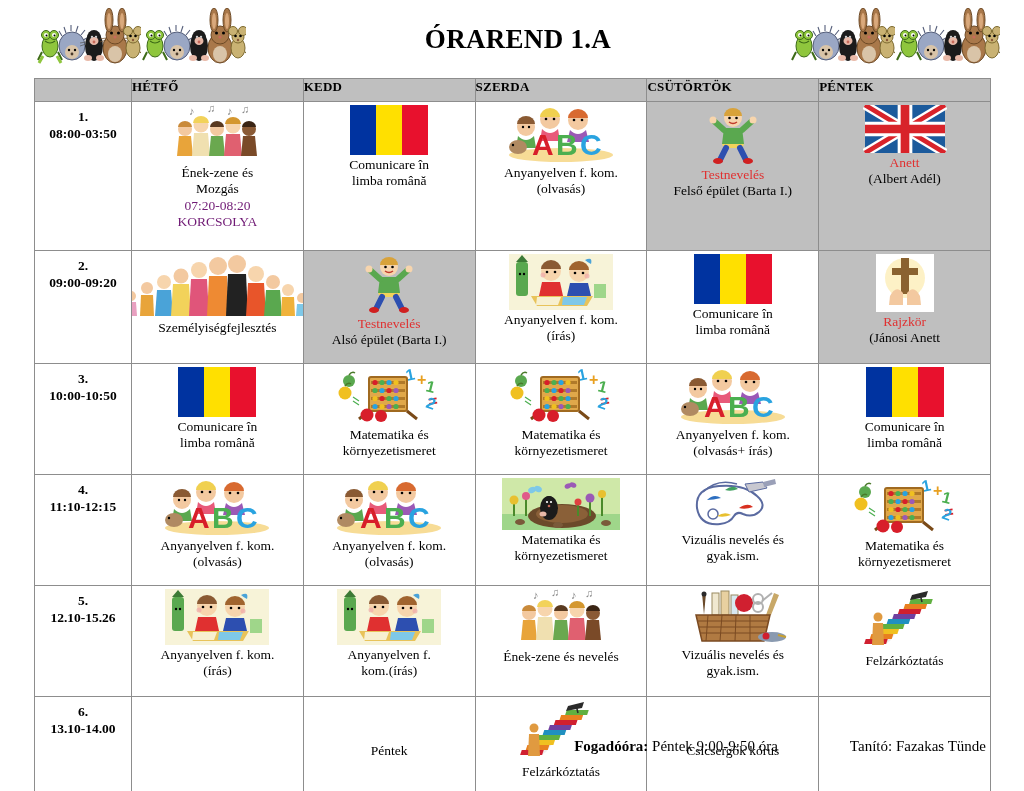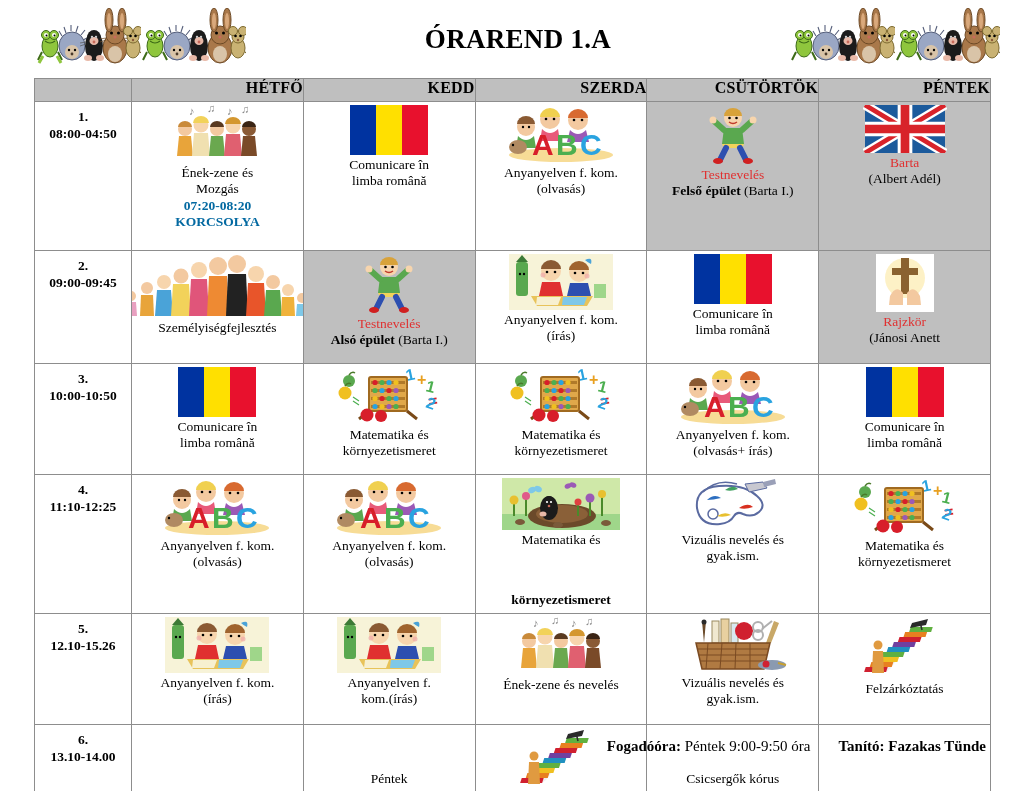--- a/index.html
+++ b/index.html
@@ -62,24 +62,24 @@
     vertical-align: top;
     padding: 0;
     overflow: hidden;
   }
   .col-time { width: 97px; }
   .col-day  { width: 171.8px; }
 
   thead th {
     background: #bfbfbf;
     height: 22px;
-    font-size: 16px;
+    font-size: 13px;
     font-weight: bold;
     font-family: "Liberation Serif", serif;
-    text-align: right;
+    text-align: left;
     vertical-align: middle;
     letter-spacing: 0.2px;
   }
   thead th.corner { background: #bfbfbf; }
 
   td.time-cell {
     text-align: center;
     font-size: 13.5px;
     font-weight: bold;
     padding-top: 6px;
@@ -109,22 +109,22 @@
     flex: 0 0 auto;
   }
   .cell-text {
     text-align: center;
     font-size: 13.5px;
     line-height: 1.22;
     margin-top: 2px;
   }
   .cell-text .l { display: block; }
   .cell-text .red { color: #e03030; }
-  .cell-text .redbold { color: #0369a1; font-weight: bold; }
-  .cell-text .bold { font-weight: bold; margin-top: 44px; }
+  .cell-text .redbold { color: #701a75; font-weight: normal; }
+  .cell-text .bold { font-weight: normal; }
 
   
   tr.r1 td { height: 142px; }
   tr.r2 td { height: 106px; }
   tr.r3 td { height: 104px; }
   tr.r4 td { height: 104px; }
   tr.r5 td { height: 104px; }
   tr.r6 td { height: 102px; }
 
   
@@ -134,21 +134,21 @@
     top: 738px;
     width: 956px;
     display: flex;
     justify-content: flex-end;
     gap: 28px;
     padding-right: 4px;
     box-sizing: border-box;
     font-size: 15px;
   }
   .footer .fog-label { font-weight: bold; }
-  .footer .tanito { font-weight: bold; }
+  .footer .tanito { font-weight: normal; margin-left: 44px; }
 </style>
 </head>
 <body>
 
 <div class="page">
 
   <div class="header-band">
 
     <div class="deco-group deco-left">
       <svg width="105" height="62" viewBox="0 0 105 62">
@@ -388,21 +388,21 @@
         <th class="corner"></th>
         <th>HÉTFŐ</th>
         <th>KEDD</th>
         <th>SZERDA</th>
         <th>CSÜTÖRTÖK</th>
         <th>PÉNTEK</th>
       </tr>
     </thead>
     <tbody id="tbody">
         <tr class="r1">
-          <td class="time-cell"><span>1.</span><br><span>08:00-04:50</span></td>
+          <td class="time-cell"><span>1.</span><br><span>08:00-03:50</span></td>
           <td class="slot">
             <div class="cell-inner">
               <div>
                 <svg class="cell-art" width="96" height="58" viewBox="0 0 96 58">
         <g fill="#888" font-family="Liberation Serif, serif" font-size="11">
           <text x="20" y="10">♪</text>
                     <text x="38" y="7">♫</text>
                     <text x="58" y="10">♪</text>
                     <text x="72" y="8">♫</text>
         </g>
@@ -521,28 +521,28 @@
               <div>
                 <svg class="cell-art" width="84" height="48" viewBox="0 0 60 36">
         <rect width="60" height="36" fill="#1b5a9c"></rect>
         <path d="M0,0 L60,36 M60,0 L0,36" stroke="#fff" stroke-width="7"></path>
         <path d="M0,0 L60,36 M60,0 L0,36" stroke="#d8232a" stroke-width="3.5"></path>
         <path d="M30,0 V36 M0,18 H60" stroke="#fff" stroke-width="11"></path>
         <path d="M30,0 V36 M0,18 H60" stroke="#d8232a" stroke-width="6.5"></path>
       </svg>
               </div>
               <div class="cell-text">
-                <span class="l red">Barta</span>
+                <span class="l red">Anett</span>
                 <span class="l">(Albert Adél)</span>
               </div>
             </div>
           </td>
         </tr>
         <tr class="r2">
-          <td class="time-cell"><span>2.</span><br><span>09:00-09:45</span></td>
+          <td class="time-cell"><span>2.</span><br><span>09:00-09:20</span></td>
           <td class="slot">
             <div class="cell-inner">
               <div>
                 <svg class="cell-art" width="200" height="64" viewBox="0 0 200 64">
         <g>
           <circle cx="14" cy="42" r="5" fill="#f3c9a0"></circle>
                     <path d="M9 48 h10 l1 14 h-12 z" fill="#e8a0c0"></path>
           <circle cx="30" cy="34" r="6" fill="#f3c9a0"></circle>
                     <path d="M24 41 h12 l1 21 h-14 z" fill="#e8a43a"></path>
           <circle cx="47" cy="28" r="7" fill="#f7d5ad"></circle>
@@ -840,21 +840,21 @@
       </svg>
               </div>
               <div class="cell-text">
                 <span class="l">Comunicare în</span>
                 <span class="l">limba română</span>
               </div>
             </div>
           </td>
         </tr>
         <tr class="r4">
-          <td class="time-cell"><span>4.</span><br><span>11:10-12:25</span></td>
+          <td class="time-cell"><span>4.</span><br><span>11:10-12:15</span></td>
           <td class="slot">
             <div class="cell-inner">
               <div>
                 <svg class="cell-art" width="118" height="58" viewBox="0 0 118 58">
         <ellipse cx="59" cy="50" rx="52" ry="7" fill="#f0c040" opacity="0.55"></ellipse>
         <circle cx="24" cy="22" r="9" fill="#f3c9a0"></circle>
                   <path d="M15 19 a9 8 0 0 1 18 0 z" fill="#8a5a33"></path>
         <circle cx="21" cy="22" r="1.2" fill="#000"></circle>
                   <circle cx="27" cy="22" r="1.2" fill="#000"></circle>
         <path d="M16 31 q8 8 16 0 l2 12 h-20 z" fill="#5aa84f"></path>

